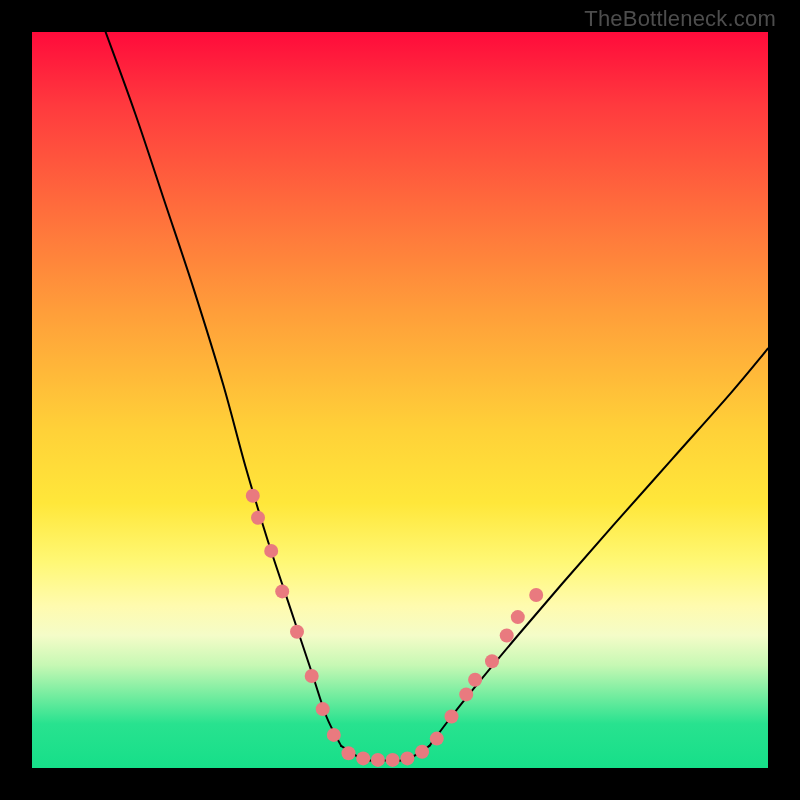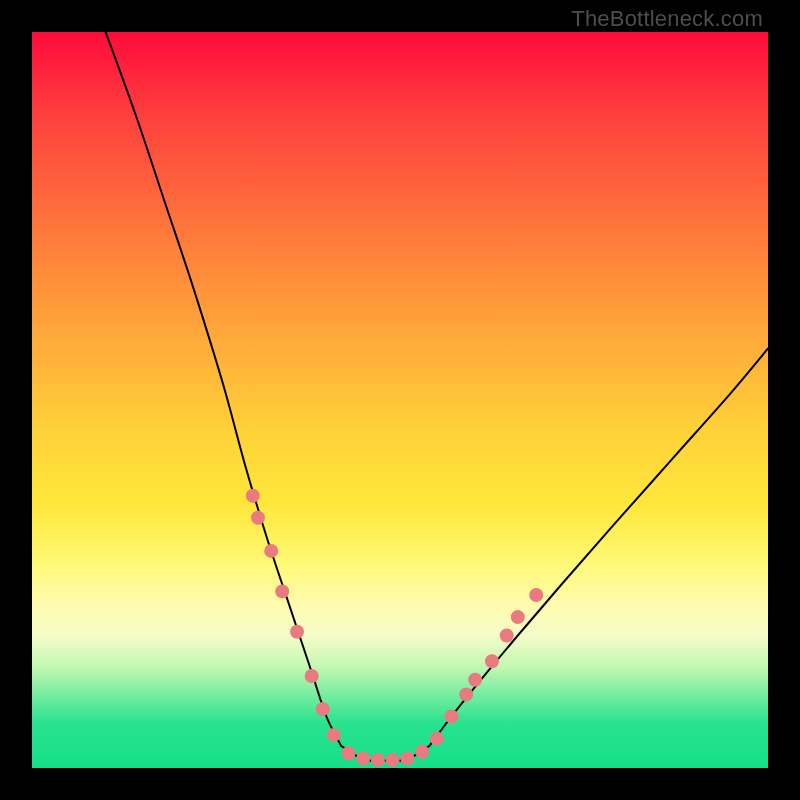--- a/index.html
+++ b/index.html
@@ -12,21 +12,21 @@
   }
   .frame {
     position: relative;
     width: 800px;
     height: 800px;
     background: #000;
   }
   .watermark {
     position: absolute;
     top: 6px;
-    right: 37px;
+    right: 24px;
     color: #4d4d4d;
     font-size: 22px;
     font-weight: 500;
     letter-spacing: 0.2px;
     z-index: 20;
   }
   .plot {
     position: absolute;
     left: 32px;
     top: 32px;

